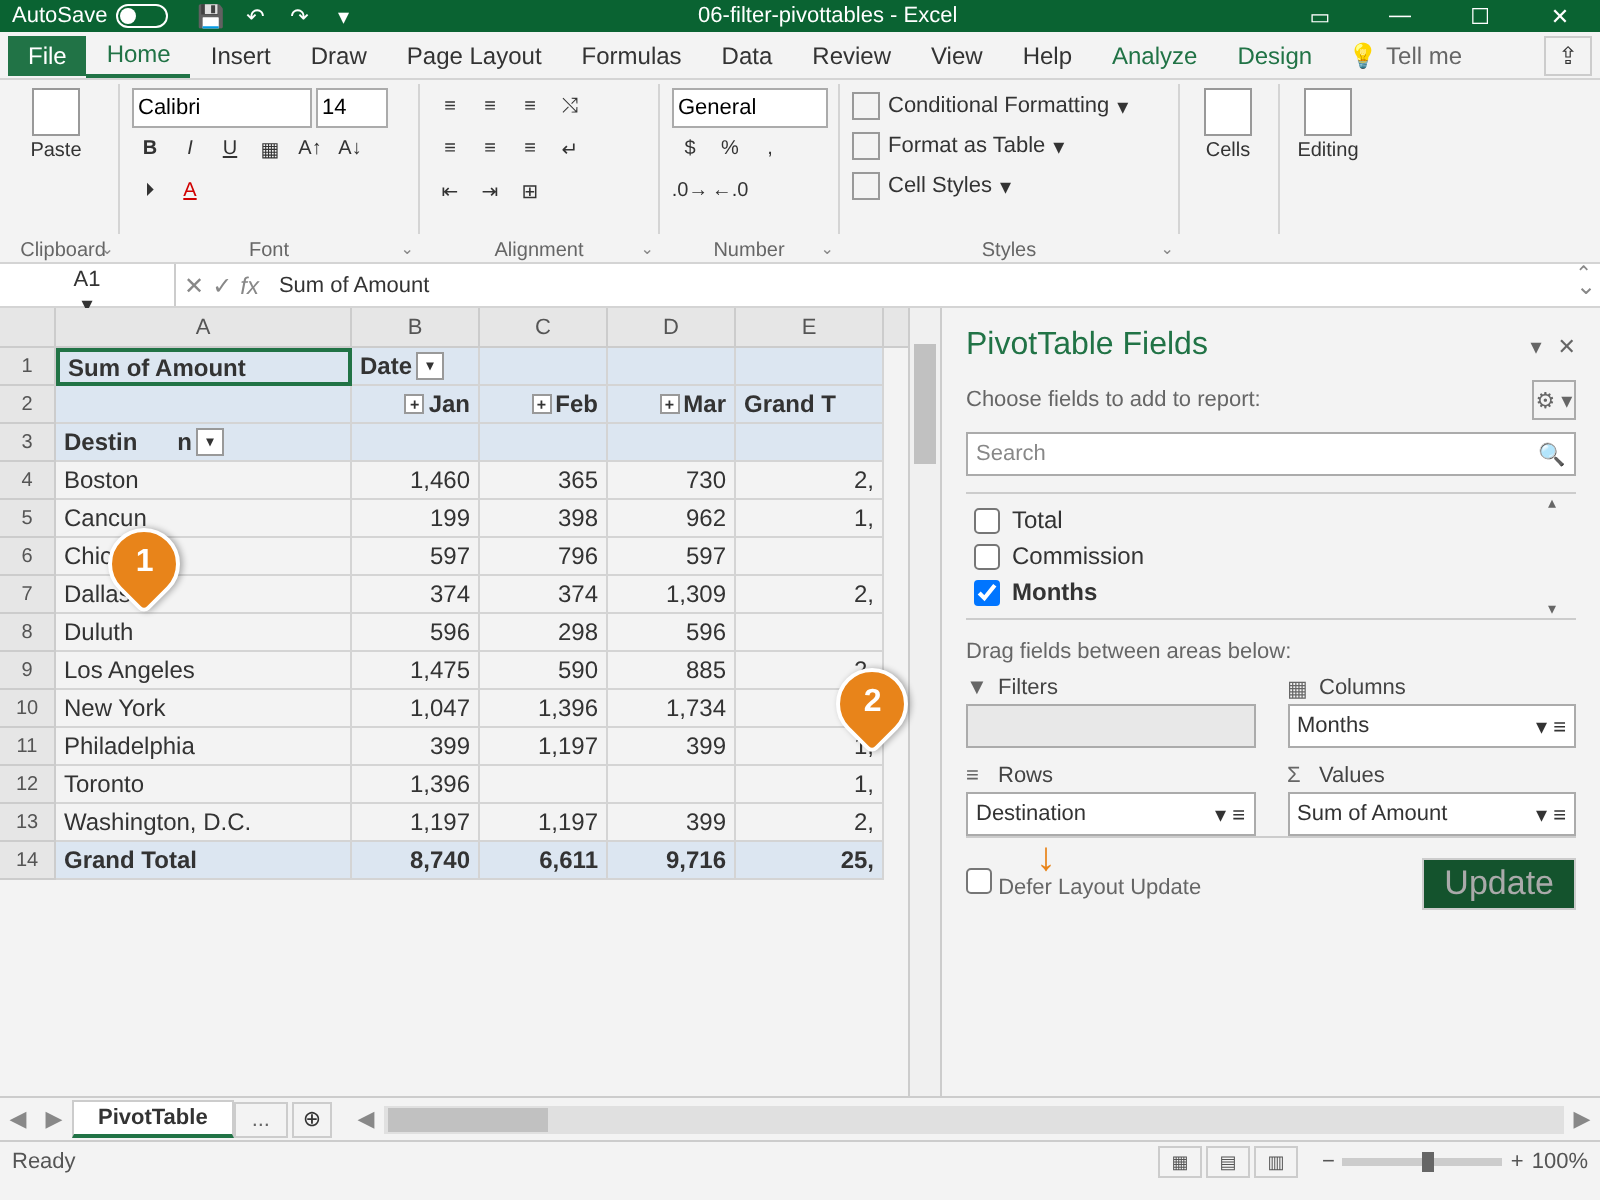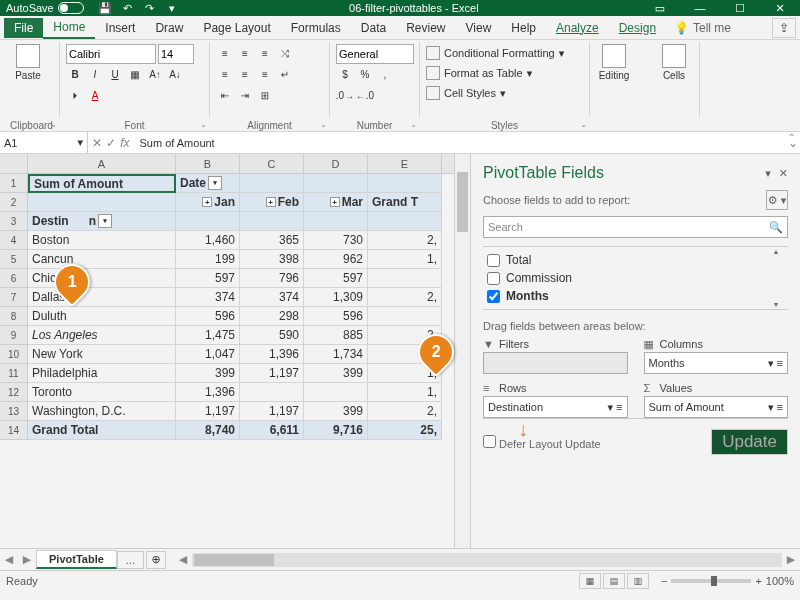--- a/index.html
+++ b/index.html
@@ -15,41 +15,41 @@
 .titlebar .title-center { flex: 1; text-align: center; }
 .titlebar .contextual { background: #444; padding: 4px 10px; height: 100%; display: flex; align-items: center; }
 .titlebar .winbtns { display: flex; }
 .titlebar .winbtns span { width: 40px; height: 28px; display: flex; align-items: center; justify-content: center; cursor: pointer; }
 
 
 .menubar { height: 24px; background: #f3f3f3; display: flex; align-items: center; padding: 0 4px; font-size: 12px; border-bottom: 1px solid #d4d4d4; }
 .menubar .tab { padding: 3px 10px; cursor: pointer; }
 .menubar .tab.file { background: #217346; color: #fff; }
 .menubar .tab.active { border-bottom: 2px solid #217346; color: #217346; }
-.menubar .ctx { color: #217346; text-decoration: underline; }
+.menubar .ctx { color: #217346; }
 .menubar .tellme { margin-left: 8px; display: flex; align-items: center; gap: 4px; color: #666; }
 .menubar .share { margin-left: auto; width: 24px; height: 20px; border: 1px solid #ccc; display: flex; align-items: center; justify-content: center; }
 
 
 .ribbon { height: 92px; background: #f3f3f3; border-bottom: 1px solid #d4d4d4; display: flex; padding: 2px 4px 14px; gap: 0; position: relative; }
 .ribbon .group { border-right: 1px solid #d4d4d4; padding: 2px 6px; display: flex; flex-direction: column; position: relative; font-size: 11px; }
 .ribbon .group .glabel { position: absolute; bottom: -14px; left: 0; right: 0; text-align: center; font-size: 10px; color: #666; }
 .ribbon .group .glabel::after { content: '⌄'; position: absolute; right: 2px; font-size: 8px; color: #888; }
 .ribbon .bigbtn { width: 36px; display: flex; flex-direction: column; align-items: center; justify-content: center; gap: 2px; font-size: 10px; }
 .ribbon .icon-lg { width: 24px; height: 24px; border: 1px solid #999; background: #fff; }
 .ribbon .row { display: flex; gap: 2px; align-items: center; }
 .ribbon .smbtn { width: 18px; height: 18px; border: 1px solid transparent; display: flex; align-items: center; justify-content: center; font-size: 10px; }
 .ribbon select, .ribbon .combo { border: 1px solid #ababab; background: #fff; font-size: 11px; height: 20px; padding: 0 2px; }
 .styles-grp { flex-direction: column; gap: 2px; align-items: flex-start; }
 .styles-grp .srow { display: flex; align-items: center; gap: 4px; font-size: 11px; padding: 2px 0; }
 .styles-grp .sicon { width: 14px; height: 14px; border: 1px solid #999; }
 
 
 .fbar { height: 22px; display: flex; border-bottom: 1px solid #d4d4d4; background: #fff; }
-.fbar .namebox { width: 88px; border-right: 1px solid #ccc; padding: 2px 4px; font-size: 11px; display: flex; align-items: center; justify-content: space-between; }
+.fbar .namebox { width: 88px; border-right: 1px solid #ccc; padding: 2px 4px; font-size: 11px; display: flex; align-items: center; justify-content: space-between; flex-direction: column; }
 .fbar .fbtns { display: flex; align-items: center; padding: 0 4px; gap: 4px; color: #888; }
 .fbar .finput { flex: 1; padding: 2px 6px; font-size: 11px; display: flex; align-items: center; }
 
 
 .main { display: flex; height: 394px; }
 .grid { flex: 1; display: flex; flex-direction: column; overflow: hidden; position: relative; }
 .colhdr { display: flex; height: 20px; background: #e6e6e6; border-bottom: 1px solid #ccc; }
 .colhdr .corner { width: 28px; border-right: 1px solid #ccc; background: #e6e6e6; }
 .colhdr .ch { border-right: 1px solid #ccc; display: flex; align-items: center; justify-content: center; font-size: 11px; color: #555; }
 .rows { overflow: hidden; }
@@ -225,31 +225,31 @@
         <span class="smbtn">←.0</span>
       </div>
     <div class="glabel">Number</div>
   </div>
   <div class="group styles-grp" style="width:170px">
     <div class="srow"><span class="sicon"></span><span>Conditional Formatting</span> ▾</div>
     <div class="srow"><span class="sicon"></span><span>Format as Table</span> ▾</div>
     <div class="srow"><span class="sicon"></span><span>Cell Styles</span> ▾</div>
     <div class="glabel">Styles</div>
   </div>
+  <div class="group" style="width:50px">
+    <div class="bigbtn">
+        <div class="icon-lg"></div>
+        <span>Cells</span>
+      </div>
+
+  </div>
   <div class="group" style="width:60px;border-right:none">
     <div class="bigbtn">
         <div class="icon-lg"></div>
         <span>Editing</span>
-      </div>
-
-  </div>
-  <div class="group" style="width:50px">
-    <div class="bigbtn">
-        <div class="icon-lg"></div>
-        <span>Cells</span>
       </div>
 
   </div>
   <div style="position:absolute;right:4px;bottom:-12px;font-size:10px;color:#888">⌃</div>
 </div>
 
 <div class="fbar">
   <div class="namebox">
       <span>A1</span>
       <span>▾</span>
@@ -333,21 +333,21 @@
         <div class="row">
           <div class="rh">8</div>
           <div class="cell " style="width:148px;">Duluth</div>
           <div class="cell " style="width:64px;justify-content:flex-end">596</div>
           <div class="cell " style="width:64px;justify-content:flex-end">298</div>
           <div class="cell " style="width:64px;justify-content:flex-end">596</div>
           <div class="cell " style="width:74px;justify-content:flex-end"></div>
         </div>
         <div class="row">
           <div class="rh">9</div>
-          <div class="cell " style="width:148px;font-style:italic;">Los Angeles</div>
+          <div class="cell " style="width:148px;">Los Angeles</div>
           <div class="cell " style="width:64px;justify-content:flex-end">1,475</div>
           <div class="cell " style="width:64px;justify-content:flex-end">590</div>
           <div class="cell " style="width:64px;justify-content:flex-end">885</div>
           <div class="cell " style="width:74px;justify-content:flex-end">2,</div>
         </div>
         <div class="row">
           <div class="rh">10</div>
           <div class="cell " style="width:148px;">New York</div>
           <div class="cell " style="width:64px;justify-content:flex-end">1,047</div>
           <div class="cell " style="width:64px;justify-content:flex-end">1,396</div>

